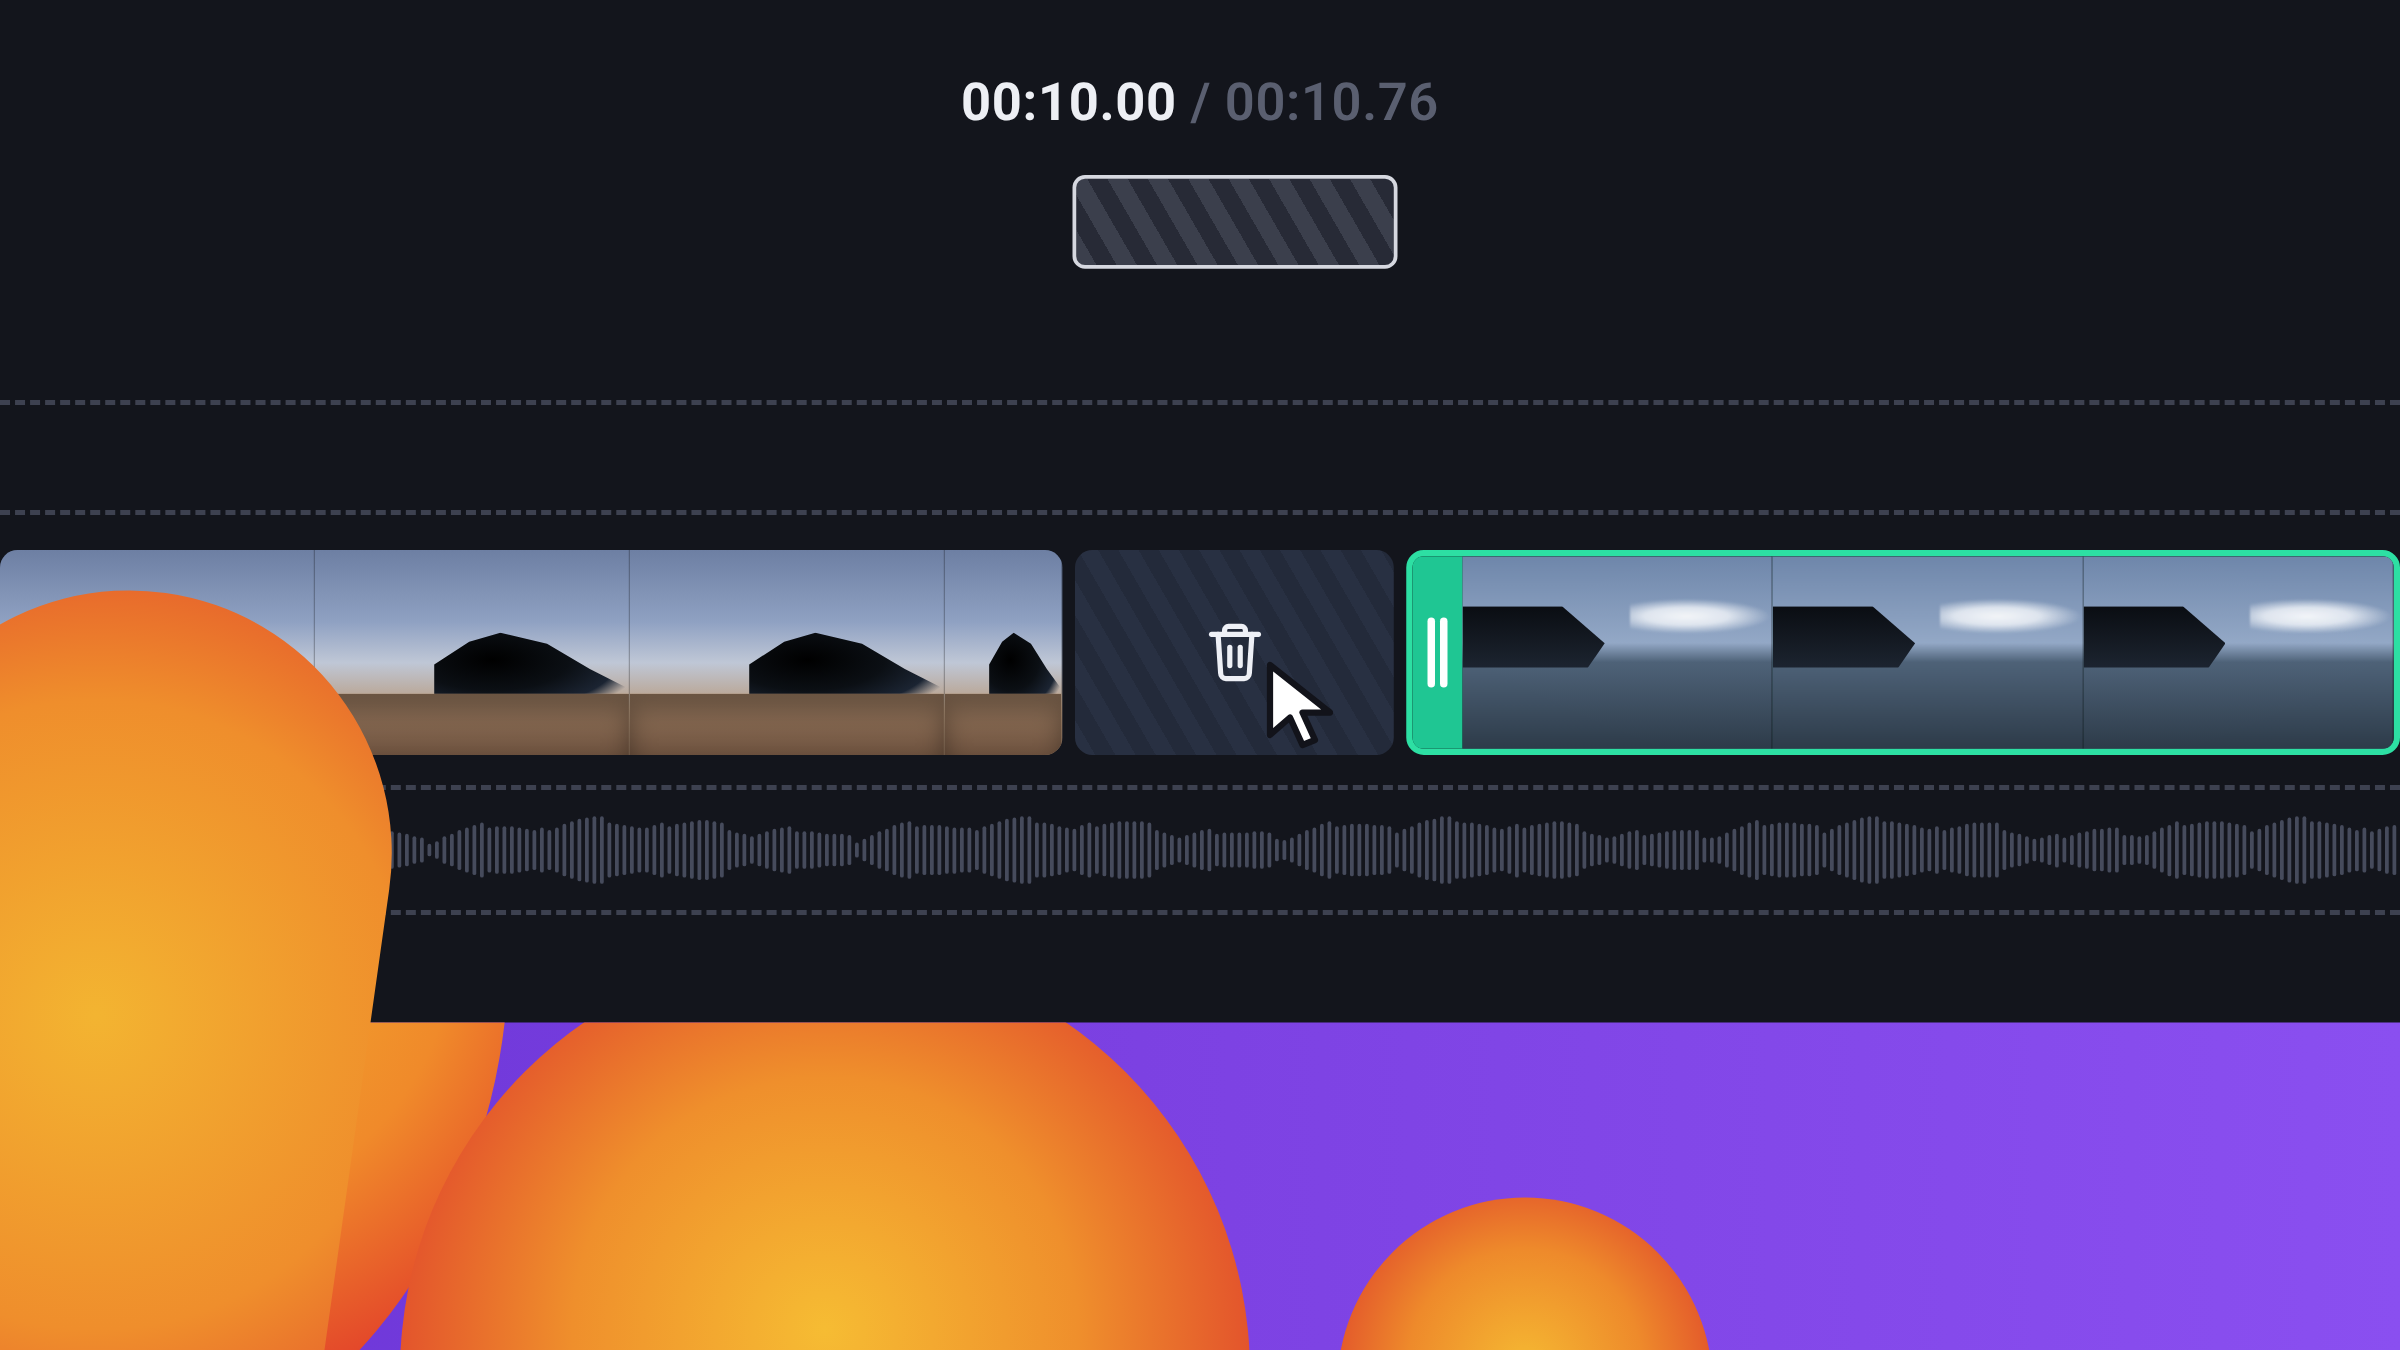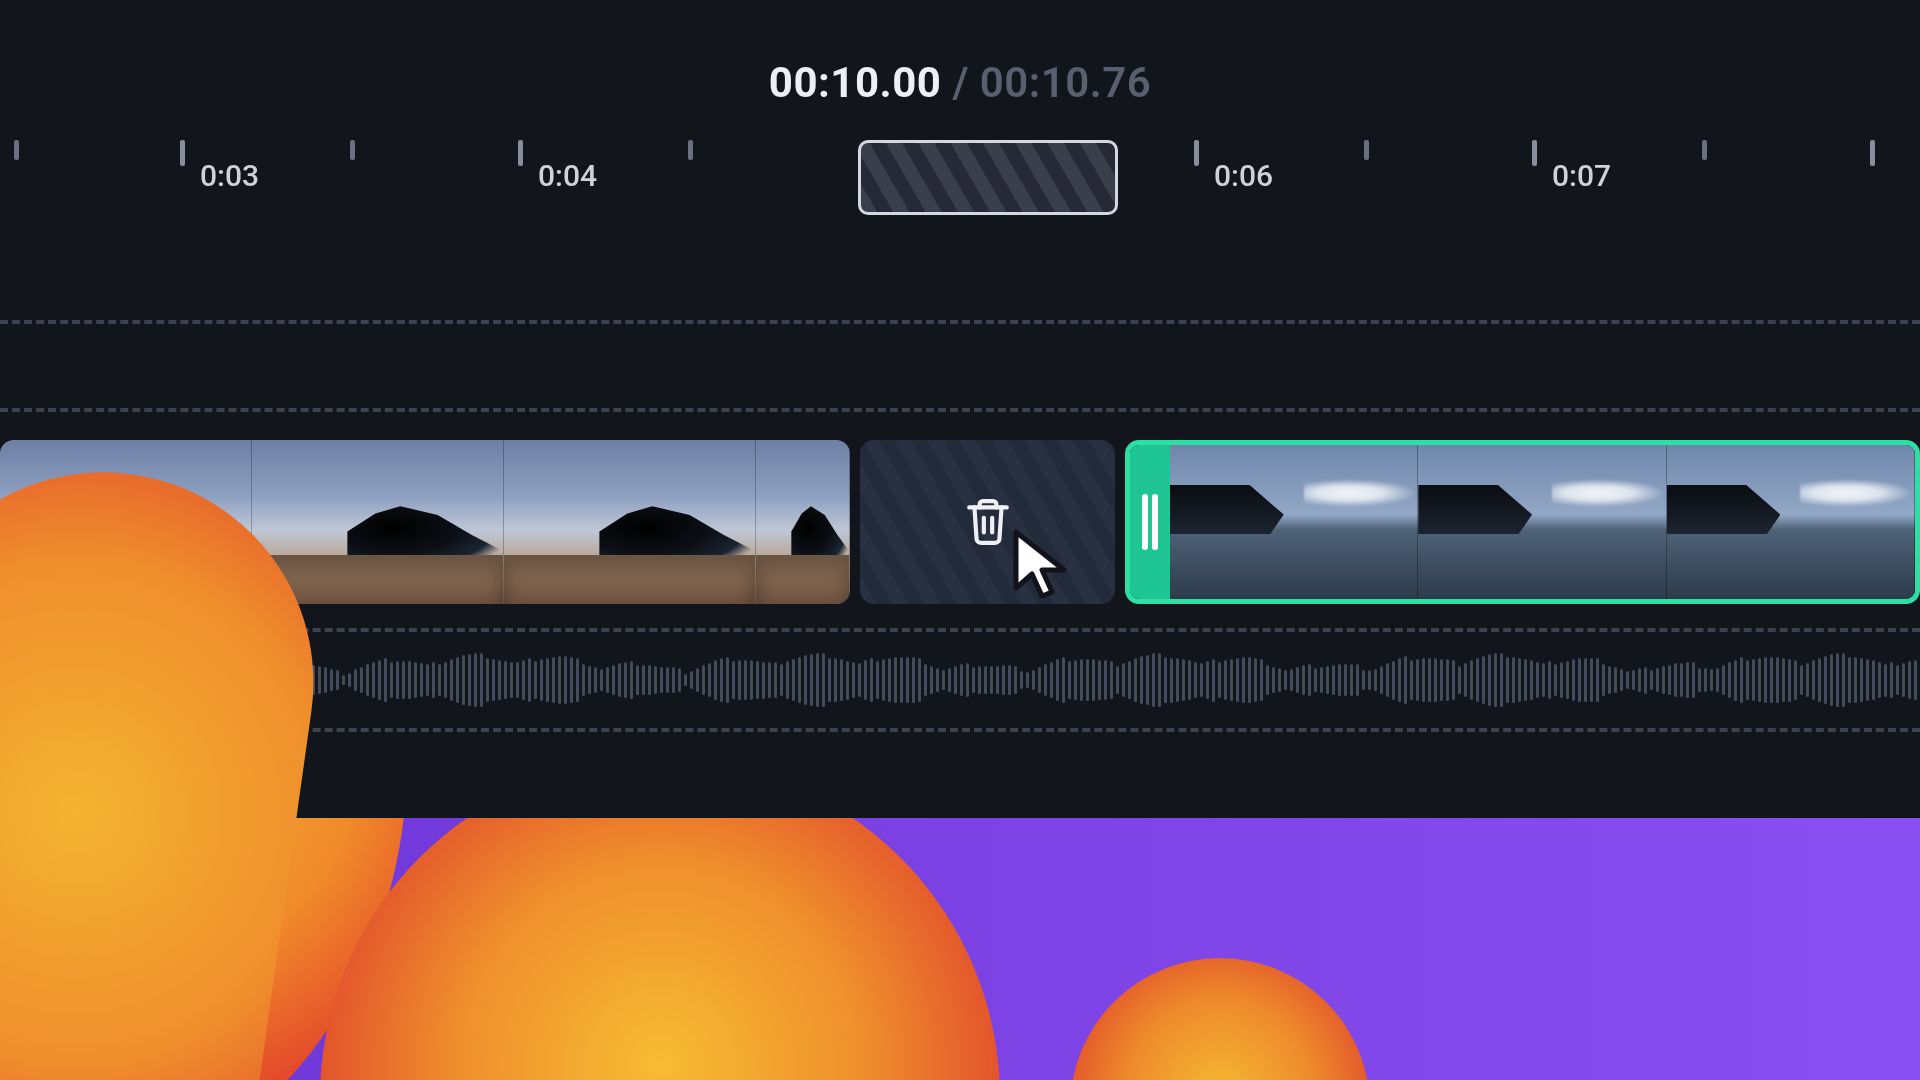--- a/index.html
+++ b/index.html
@@ -172,45 +172,20 @@
 <body>
 
 <div class="viewport">
   <div class="panel">
     <div class="panel-inner">
 
       <div class="time-readout">
         <span>00:10.00</span><span class="sep"> / </span><span class="total">00:10.76</span>
       </div>
 
-      <div class="ruler">
-        <div class="ruler-labels">
-          <div class="ruler-tick minor" style="left:14px"></div>
-
-          <div class="ruler-tick" style="left:180px"></div>
-          <div class="ruler-label" style="left:200px">0:03</div>
-          <div class="ruler-tick minor" style="left:350px"></div>
-
-          <div class="ruler-tick" style="left:518px"></div>
-          <div class="ruler-label" style="left:538px">0:04</div>
-          <div class="ruler-tick minor" style="left:688px"></div>
-
-          <div class="ruler-label" style="left:886px; opacity:.55">0:05</div>
-
-          <div class="ruler-tick" style="left:1194px"></div>
-          <div class="ruler-label" style="left:1214px">0:06</div>
-          <div class="ruler-tick minor" style="left:1364px"></div>
-
-          <div class="ruler-tick" style="left:1532px"></div>
-          <div class="ruler-label" style="left:1552px">0:07</div>
-          <div class="ruler-tick minor" style="left:1702px"></div>
-
-          <div class="ruler-tick" style="left:1870px"></div>
-        </div>
-      </div>
 
       <div class="selection" style="left:858px; width:260px"></div>
 
       <div class="dash" style="top:320px"></div>
       <div class="dash" style="top:408px"></div>
       <div class="dash" style="top:628px"></div>
       <div class="dash" style="top:728px"></div>
 
       <div class="track">
         <div class="clip clip-a">

